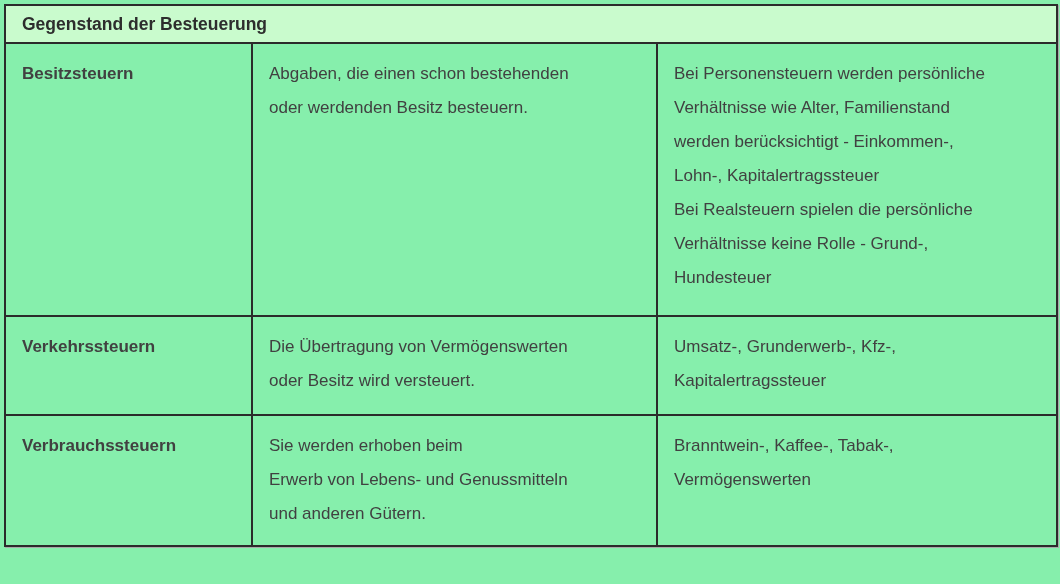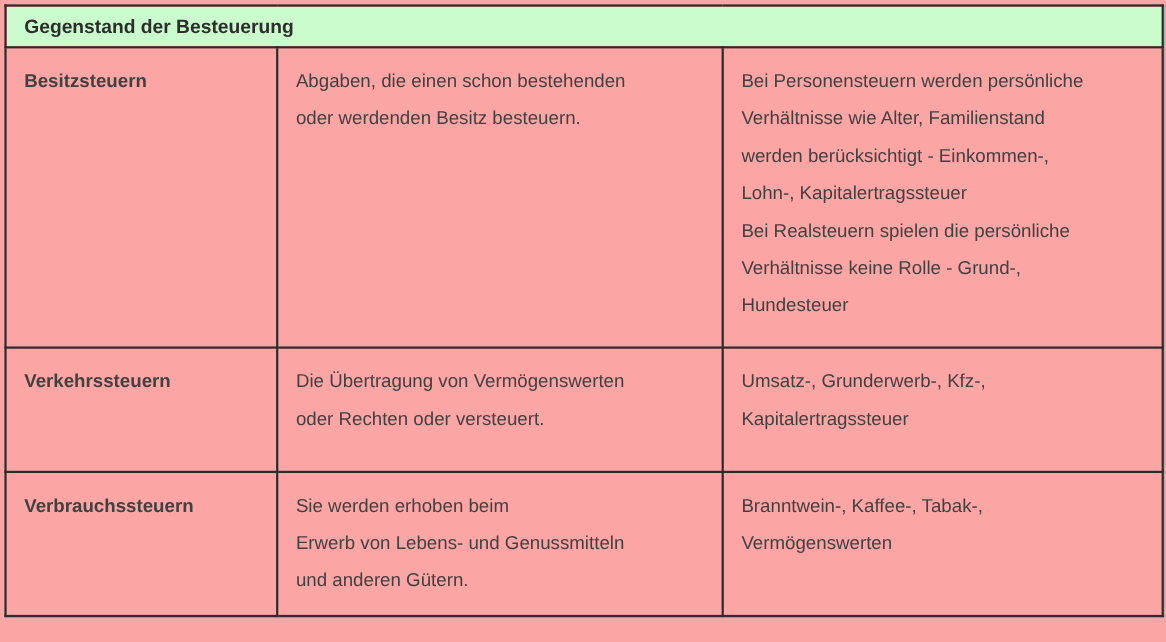--- a/index.html
+++ b/index.html
@@ -5,21 +5,21 @@
   html, body {
     margin: 0;
     padding: 0;
     background: #ffffff;
     font-family: "Liberation Sans", "DejaVu Sans", sans-serif;
   }
   .canvas {
     position: relative;
     width: 1060px;
     height: 584px;
-    background: #fca5a5;
+    background: #86efac;
     overflow: hidden;
   }
   table.tax-table {
     position: absolute;
     left: 4px;
     top: 4px;
     width: 1052px;
     border-collapse: collapse;
     table-layout: fixed;
     box-shadow: 1px 1px 0 #a9a9a9;
@@ -41,21 +41,21 @@
     height: 36px;
     vertical-align: middle;
     padding: 0 0 0 16px;
     font-weight: bold;
     font-size: 17.5px;
     color: #2d2d2d;
     line-height: 1.2;
     white-space: normal;
   }
   tr.row-1 { height: 273px; }
-  tr.row-2 { height: 113px;  }
+  tr.row-2 { height: 99px;  }
   tr.row-3 { height: 131px; margin-top: 32px; }
   td.category-cell {
     font-weight: bold;
     color: #2f2f2f;
     border-radius: 11px;
   }
 </style>
 </head>
 <body>
 
@@ -78,21 +78,21 @@
 Verhältnisse wie Alter, Familienstand
 werden berücksichtigt - Einkommen-,
 Lohn-, Kapitalertragssteuer
 Bei Realsteuern spielen die persönliche
 Verhältnisse keine Rolle - Grund-,
 Hundesteuer</td>
       </tr>
       <tr class="row-2">
         <td class="category-cell">Verkehrssteuern</td>
         <td class="definition-cell">Die Übertragung von Vermögenswerten
-oder Rechten oder versteuert.</td>
+oder Besitz wird versteuert.</td>
         <td class="examples-cell">Umsatz-, Grunderwerb-, Kfz-,
 Kapitalertragssteuer</td>
       </tr>
       <tr class="row-3">
         <td class="category-cell">Verbrauchssteuern</td>
         <td class="definition-cell">Sie werden erhoben beim
 Erwerb von Lebens- und Genussmitteln
 und anderen Gütern.</td>
         <td class="examples-cell">Branntwein-, Kaffee-, Tabak-,
 Vermögenswerten</td>

